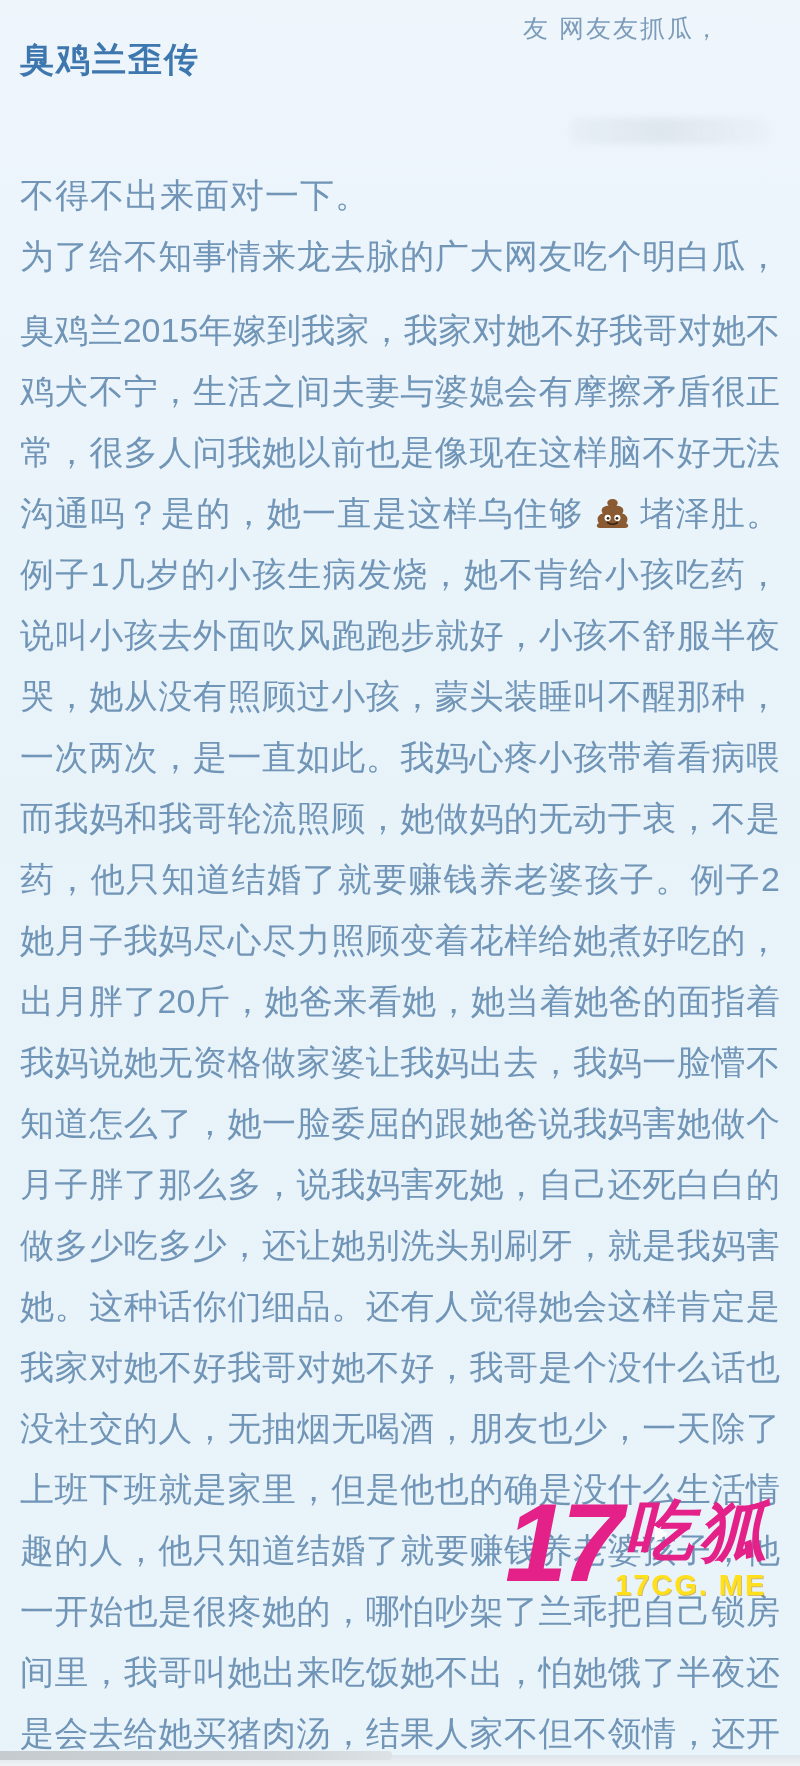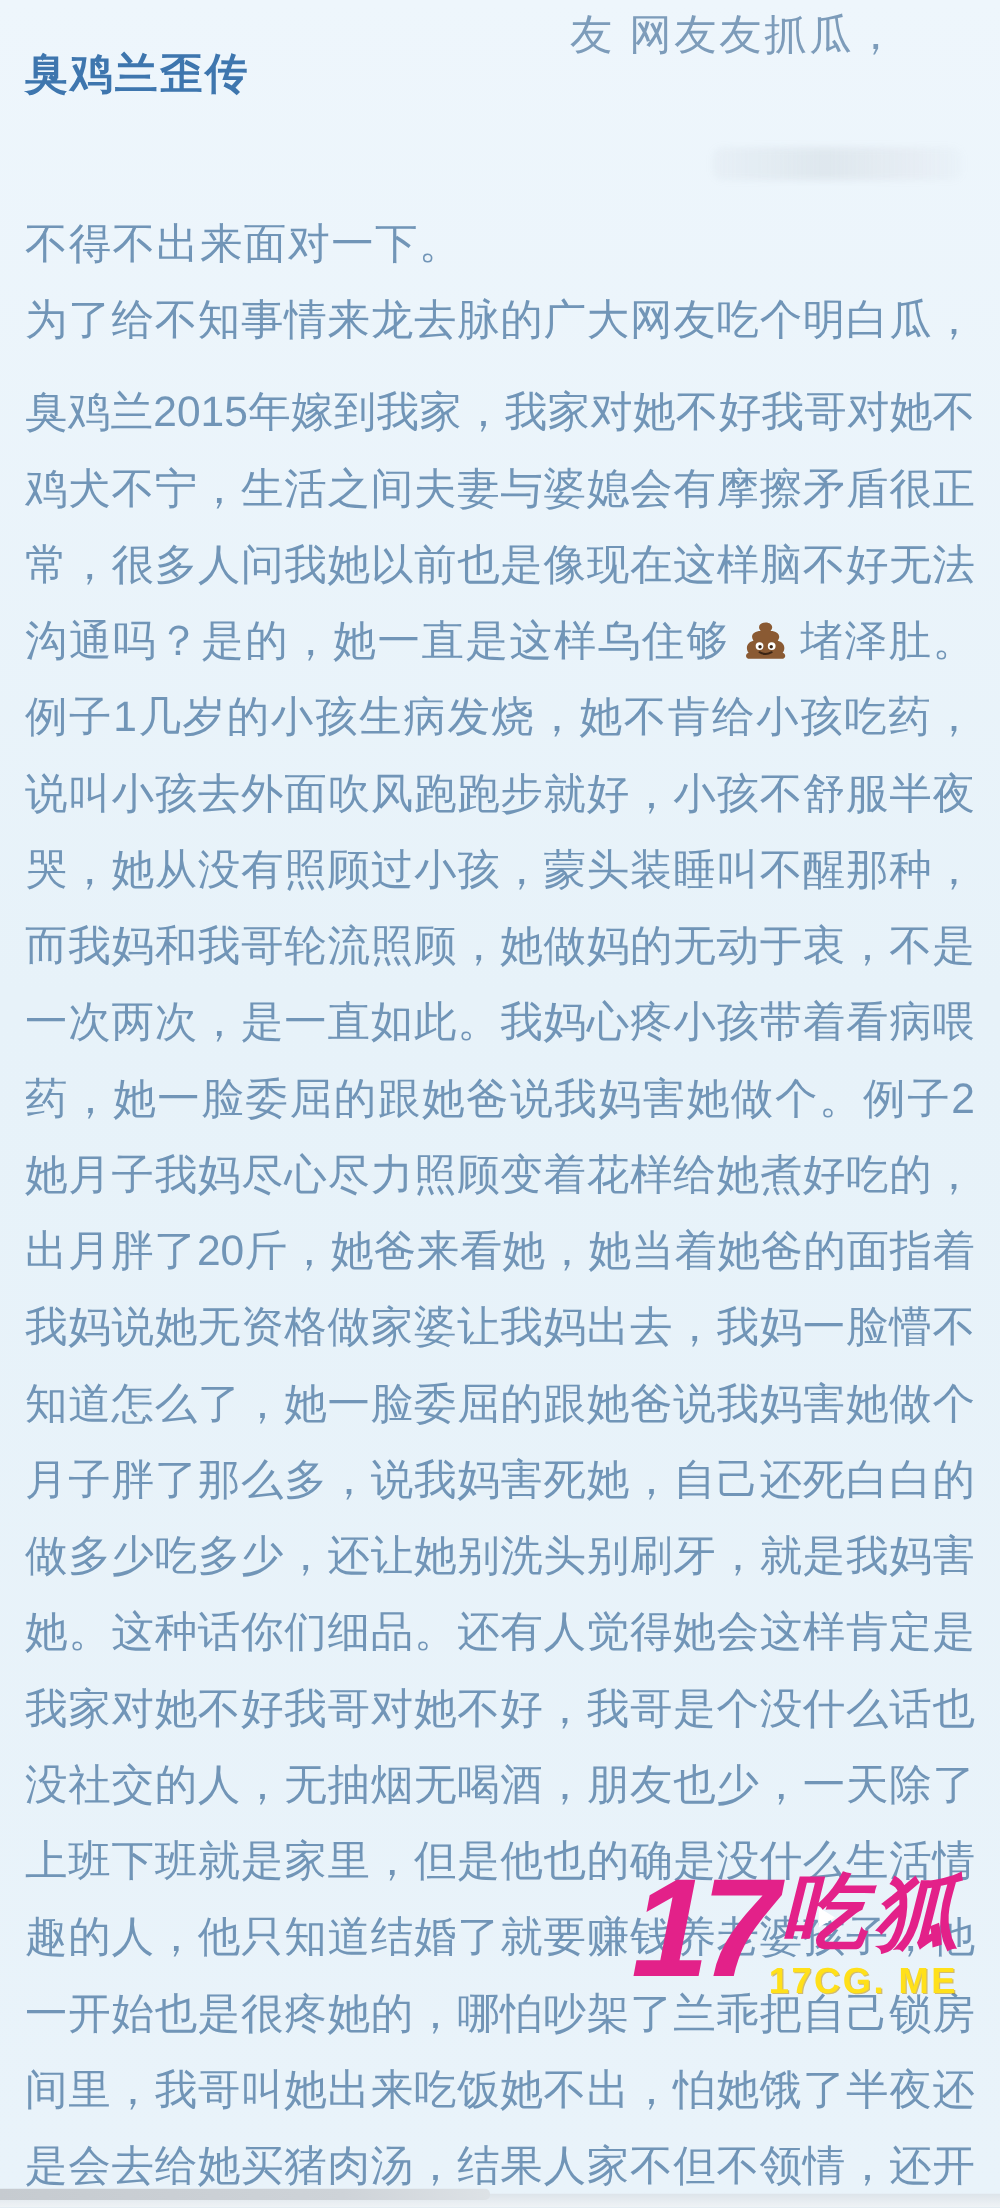--- a/index.html
+++ b/index.html
@@ -11,24 +11,24 @@
     position: relative;
     width: 800px;
     height: 1766px;
     overflow: hidden;
     background: linear-gradient(180deg, #eef6fc 0%, #e7f2f9 45%, #e9f3fa 100%);
     font-family: "Liberation Sans", "DejaVu Sans", sans-serif;
   }
   .top-fragment {
     position: absolute;
     top: 8px;
-    right: 44px;
+    right: 28px;
     width: 300px;
-    text-align: left;
-    font-size: 34px;
+    text-align: center;
+    font-size: 25px;
     line-height: 40px;
     color: #7d9cba;
     letter-spacing: 2px;
     white-space: nowrap;
   }
   .title {
     position: absolute;
     top: 30px;
     left: 20px;
     margin: 0;
@@ -177,23 +177,23 @@
               <circle cx="13" cy="22.5" r="3.2" fill="#ffffff"></circle>
               <circle cx="23" cy="22.5" r="3.2" fill="#ffffff"></circle>
               <circle cx="13.4" cy="23" r="1.4" fill="#3a2414"></circle>
               <circle cx="22.6" cy="23" r="1.4" fill="#3a2414"></circle>
               <path d="M13 27.5 Q18 30.5 23 27.5" stroke="#3a2414" stroke-width="1.6" fill="none" stroke-linecap="round"></path>
             </svg></span>
 堵泽肚。</div>
         <div class="line">例子1几岁的小孩生病发烧，她不肯给小孩吃药，</div>
         <div class="line">说叫小孩去外面吹风跑跑步就好，小孩不舒服半夜</div>
         <div class="line">哭，她从没有照顾过小孩，蒙头装睡叫不醒那种，</div>
+        <div class="line">一次两次，是一直如此。我妈心疼小孩带着看病喂</div>
         <div class="line">而我妈和我哥轮流照顾，她做妈的无动于衷，不是</div>
-        <div class="line">一次两次，是一直如此。我妈心疼小孩带着看病喂</div>
-        <div class="line">药，她一脸委屈的跟她爸说我妈害她做个。例子2</div>
+        <div class="line">药，他只知道结婚了就要赚钱养老婆孩子。例子2</div>
         <div class="line">她月子我妈尽心尽力照顾变着花样给她煮好吃的，</div>
         <div class="line">出月胖了20斤，她爸来看她，她当着她爸的面指着</div>
         <div class="line">我妈说她无资格做家婆让我妈出去，我妈一脸懵不</div>
         <div class="line">知道怎么了，她一脸委屈的跟她爸说我妈害她做个</div>
         <div class="line">月子胖了那么多，说我妈害死她，自己还死白白的</div>
         <div class="line">做多少吃多少，还让她别洗头别刷牙，就是我妈害</div>
         <div class="line">她。这种话你们细品。还有人觉得她会这样肯定是</div>
         <div class="line">我家对她不好我哥对她不好，我哥是个没什么话也</div>
         <div class="line">没社交的人，无抽烟无喝酒，朋友也少，一天除了</div>
         <div class="line">上班下班就是家里，但是他也的确是没什么生活情</div>

